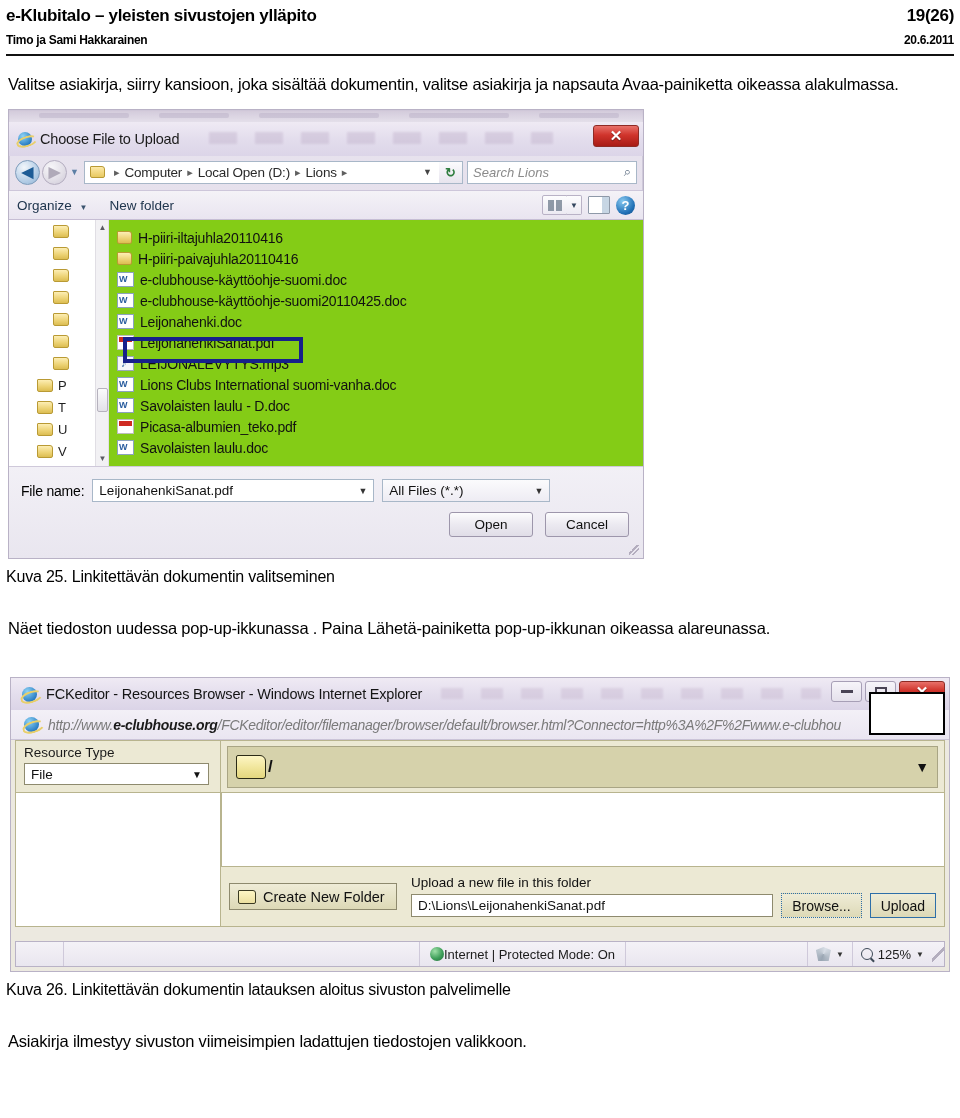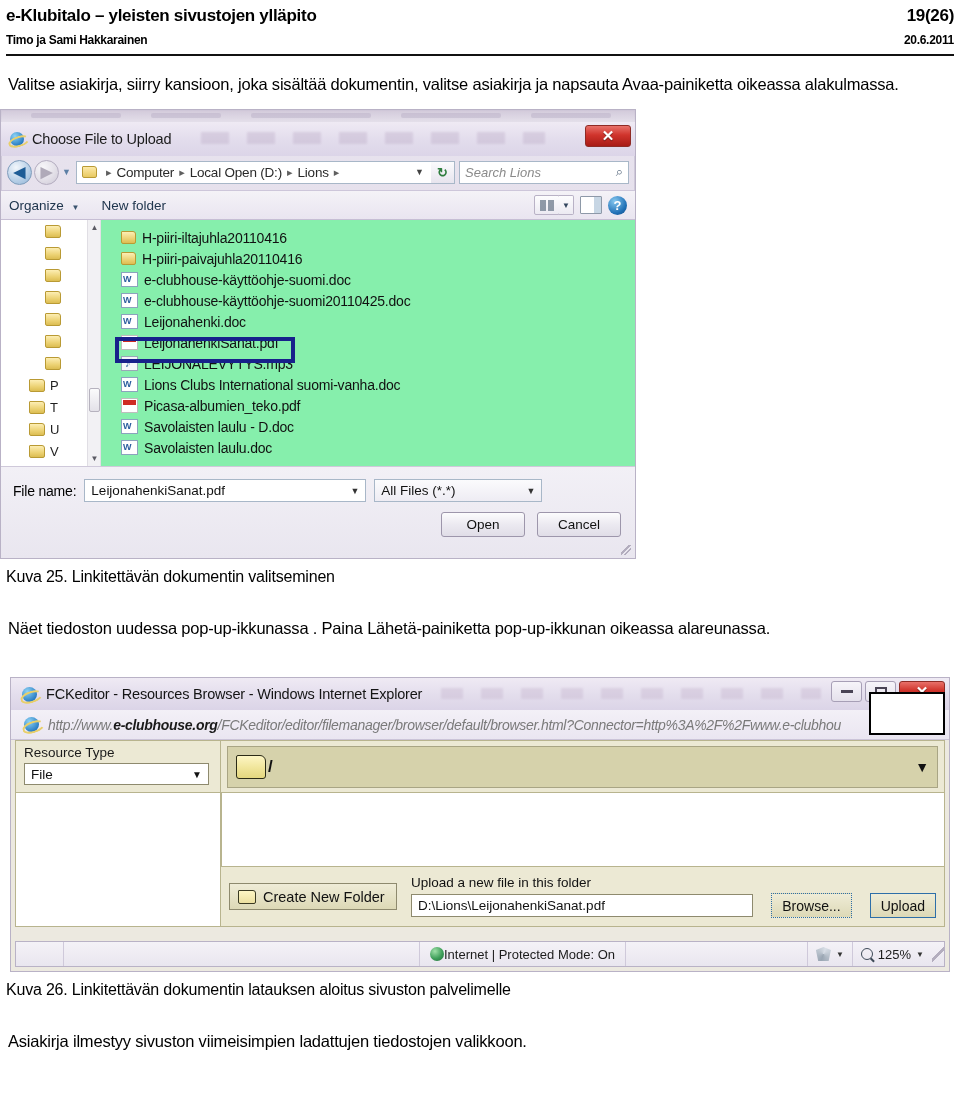--- a/index.html
+++ b/index.html
@@ -39,21 +39,21 @@
   }
   .spacer-sm { height: 12px; }
   .spacer-md { height: 22px; }
 
   
   .shot { position: relative; }
 
   
   .dlg-wrap {
     position: relative;
-    margin: 12px 0 0 0;
+    margin: 12px 0 0 8px;
     width: 636px; height: 450px;
     background: linear-gradient(180deg,#e8e3ee 0%, #ded8e6 100%);
     border: 1px solid #b9b2c6;
     box-shadow: 0 0 0 1px #cfc9da inset;
   }
   
   .dlg-bgstrip {
     position: absolute; top: 0; left: 0; right: 0; height: 12px;
     background: linear-gradient(180deg,#cfc6d8 0%, #e4dfea 100%);
     opacity: .85;
@@ -224,21 +224,21 @@
     font-size: 8px; color: #5b5b64; text-align: center; line-height: 9px;
   }
   .nav-scroll .arrow-up { top: 3px; }
   .nav-scroll .arrow-dn { bottom: 3px; }
   .nav-scroll .thumb {
     position: absolute; left: 1px; width: 11px; top: 168px; height: 24px;
     background: linear-gradient(180deg,#fbfbfc 0%,#e3e1e8 100%);
     border: 1px solid #b6b2be; border-radius: 2px;
   }
 
-  .file-pane { flex: 1 1 auto; background: #86efac; padding: 7px 0 0 20px; position: relative; }
+  .file-pane { flex: 1 1 auto; background: #84cc16; padding: 7px 0 0 8px; position: relative; }
   .file-row {
     display: flex; align-items: center; height: 21px;
     font-size: 14px; color: #111; letter-spacing: -0.2px; white-space: nowrap;
   }
   .f-ico { width: 17px; height: 15px; flex: 0 0 auto; margin-right: 6px; position: relative; }
   .f-ico.folder {
     background: linear-gradient(180deg,#fdeeb4 0%, #ecd274 60%, #dcbd52 100%);
     border: 1px solid #b99a34; border-radius: 1px 3px 2px 2px;
     width: 15px; height: 13px;
   }
@@ -432,21 +432,21 @@
     display: flex; align-items: center; padding-left: 8px;
     font-size: 14.5px; color: #111;
   }
   .cnf-btn .fico {
     width: 18px; height: 14px; margin-right: 7px; flex: 0 0 auto;
     background: linear-gradient(180deg,#fdf6c4 0%, #ece0a0 100%);
     border: 1px solid #3a3a22; border-radius: 1px 3px 2px 2px;
   }
   .up-right { flex: 1 1 auto; margin-left: 14px; }
   .up-label { font-size: 13.5px; color: #111; margin-bottom: 3px; }
-  .up-row { display: flex; align-items: center; gap: 18px; }
+  .up-row { display: flex; align-items: center; gap: 8px; }
   .up-input {
     flex: 1 1 auto; height: 23px; background: #fff;
     border: 1px solid #8e8a6e;
     display: flex; align-items: center; padding: 0 6px;
     font-size: 13.5px; color: #111;
   }
   .up-btn {
     height: 25px; padding: 0 10px; flex: 0 0 auto;
     background: linear-gradient(180deg,#efecd7 0%, #ddd9b6 100%);
     border: 1px solid #2e6fa8;
@@ -656,26 +656,26 @@
         </div>
       <div class="file-row">
           <span class="f-ico mp3"></span>
           <span>LEIJONALEVYTYS.mp3</span>
         </div>
       <div class="file-row">
           <span class="f-ico doc"></span>
           <span>Lions Clubs International suomi-vanha.doc</span>
         </div>
       <div class="file-row">
+          <span class="f-ico doc"></span>
+          <span>Savolaisten laulu - D.doc</span>
+        </div>
+      <div class="file-row">
           <span class="f-ico pdf"></span>
           <span>Picasa-albumien_teko.pdf</span>
-        </div>
-      <div class="file-row">
-          <span class="f-ico doc"></span>
-          <span>Savolaisten laulu - D.doc</span>
         </div>
       <div class="file-row">
           <span class="f-ico doc"></span>
           <span>Savolaisten laulu.doc</span>
         </div>
       <div class="hl-box"></div>
     </div>
   </div>
 
   <div class="dlg-bottom">

